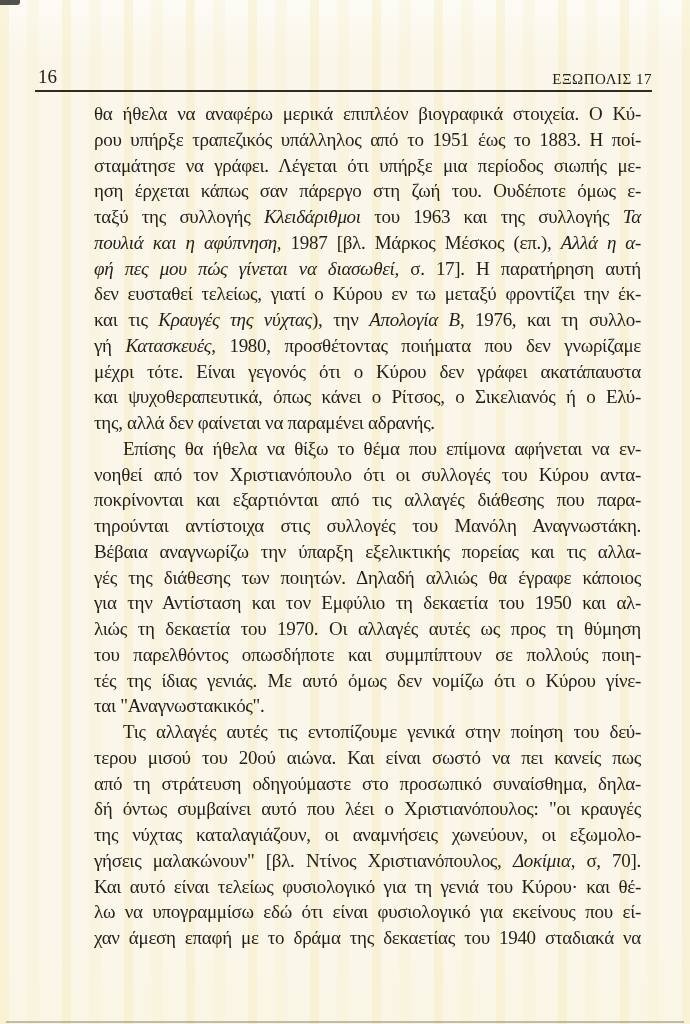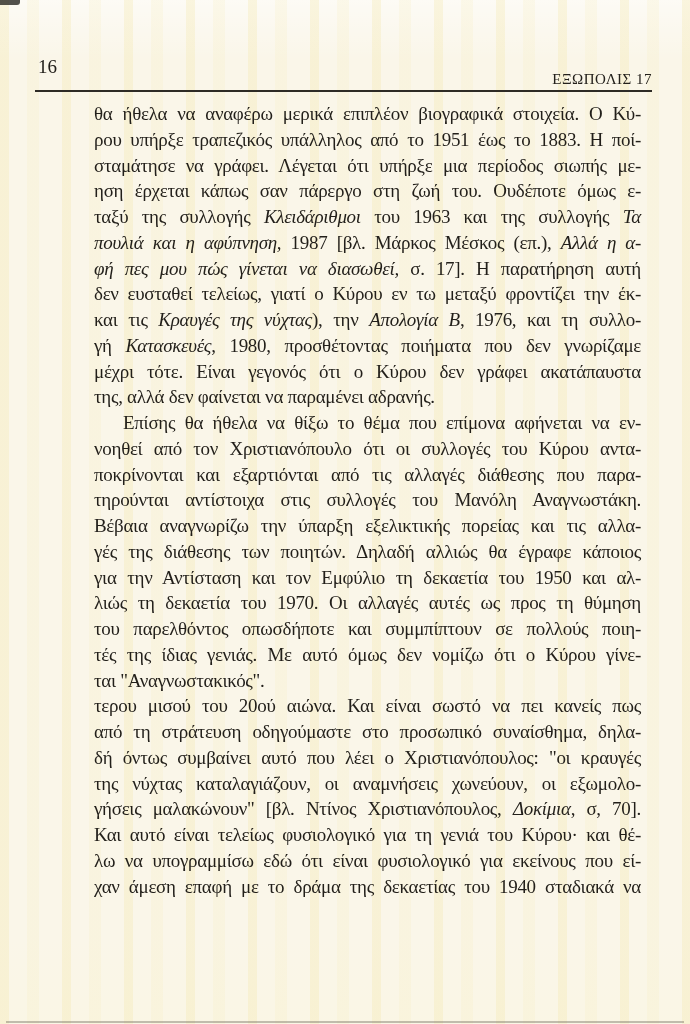--- a/index.html
+++ b/index.html
@@ -33,21 +33,21 @@
     height: 2px;
     background: rgba(122,117,102,0.45);
   }
   .running-header {
     position: absolute;
     left: 36px; right: 38px; top: 66px;
     height: 24px;
     color: #23201b;
   }
   .page-number {
-    position: absolute; left: 2px; bottom: 12px;
+    position: absolute; left: 2px; bottom: 2px;
     font-size: 19px;
     text-align: right;
   }
   .running-title {
     position: absolute; right: 0; bottom: 2px;
     font-size: 15px;
     letter-spacing: 0.5px;
   }
   .header-rule {
     position: absolute; left: 35px; right: 38px; top: 90px;
@@ -91,32 +91,34 @@
     <div class="line"><span>ρου υπήρξε τραπεζικός υπάλληλος από το 1951 έως το 1883. Η ποί-</span></div>
     <div class="line"><span>σταμάτησε να γράφει. Λέγεται ότι υπήρξε μια περίοδος σιωπής με-</span></div>
     <div class="line"><span>ηση έρχεται κάπως σαν πάρεργο στη ζωή του. Ουδέποτε όμως ε-</span></div>
     <div class="line"><span>ταξύ της συλλογής </span><i>Κλειδάριθμοι</i><span> του 1963 και της συλλογής </span><i>Τα</i></div>
     <div class="line"><i>πουλιά και η αφύπνηση,</i><span> 1987 [βλ. Μάρκος Μέσκος (επ.), </span><i>Αλλά η α-</i></div>
     <div class="line"><i>φή πες μου πώς γίνεται να διασωθεί,</i><span> σ. 17]. Η παρατήρηση αυτή</span></div>
     <div class="line"><span>δεν ευσταθεί τελείως, γιατί ο Κύρου εν τω μεταξύ φροντίζει την έκ-</span></div>
     <div class="line"><span>και τις </span><i>Κραυγές της νύχτας</i><span>), την </span><i>Απολογία Β</i><span>, 1976, και τη συλλο-</span></div>
     <div class="line"><span>γή </span><i>Κατασκευές</i><span>, 1980, προσθέτοντας ποιήματα που δεν γνωρίζαμε</span></div>
     <div class="line"><span>μέχρι τότε. Είναι γεγονός ότι ο Κύρου δεν γράφει ακατάπαυστα</span></div>
+    <div class="line"><span>και ψυχοθεραπευτικά, όπως κάνει ο Ρίτσος, ο Σικελιανός ή ο Ελύ-</span></div>
     <div class="line end"><span>της, αλλά δεν φαίνεται να παραμένει αδρανής.</span></div>
     <div class="line indent"><span>Επίσης θα ήθελα να θίξω το θέμα που επίμονα αφήνεται να εν-</span></div>
     <div class="line"><span>νοηθεί από τον Χριστιανόπουλο ότι οι συλλογές του Κύρου αντα-</span></div>
     <div class="line"><span>ποκρίνονται και εξαρτιόνται από τις αλλαγές διάθεσης που παρα-</span></div>
     <div class="line"><span>τηρούνται αντίστοιχα στις συλλογές του Μανόλη Αναγνωστάκη.</span></div>
     <div class="line"><span>Βέβαια αναγνωρίζω την ύπαρξη εξελικτικής πορείας και τις αλλα-</span></div>
     <div class="line"><span>γές της διάθεσης των ποιητών. Δηλαδή αλλιώς θα έγραφε κάποιος</span></div>
     <div class="line"><span>για την Αντίσταση και τον Εμφύλιο τη δεκαετία του 1950 και αλ-</span></div>
     <div class="line"><span>λιώς τη δεκαετία του 1970. Οι αλλαγές αυτές ως προς τη θύμηση</span></div>
     <div class="line"><span>του παρελθόντος οπωσδήποτε και συμμπίπτουν σε πολλούς ποιη-</span></div>
     <div class="line"><span>τές της ίδιας γενιάς. Με αυτό όμως δεν νομίζω ότι ο Κύρου γίνε-</span></div>
     <div class="line end"><span>ται "Αναγνωστακικός".</span></div>
+    <div class="line indent"><span>Τις αλλαγές αυτές τις εντοπίζουμε γενικά στην ποίηση του δεύ-</span></div>
     <div class="line"><span>τερου μισού του 20ού αιώνα. Και είναι σωστό να πει κανείς πως</span></div>
     <div class="line"><span>από τη στράτευση οδηγούμαστε στο προσωπικό συναίσθημα, δηλα-</span></div>
     <div class="line"><span>δή όντως συμβαίνει αυτό που λέει ο Χριστιανόπουλος: "οι κραυγές</span></div>
     <div class="line"><span>της νύχτας καταλαγιάζουν, οι αναμνήσεις χωνεύουν, οι εξωμολο-</span></div>
     <div class="line"><span>γήσεις μαλακώνουν" [βλ. Ντίνος Χριστιανόπουλος, </span><i>Δοκίμια</i><span>, σ, 70].</span></div>
     <div class="line"><span>Και αυτό είναι τελείως φυσιολογικό για τη γενιά του Κύρου· και θέ-</span></div>
     <div class="line"><span>λω να υπογραμμίσω εδώ ότι είναι φυσιολογικό για εκείνους που εί-</span></div>
     <div class="line"><span>χαν άμεση επαφή με το δράμα της δεκαετίας του 1940 σταδιακά να</span></div>
   </div>
 

